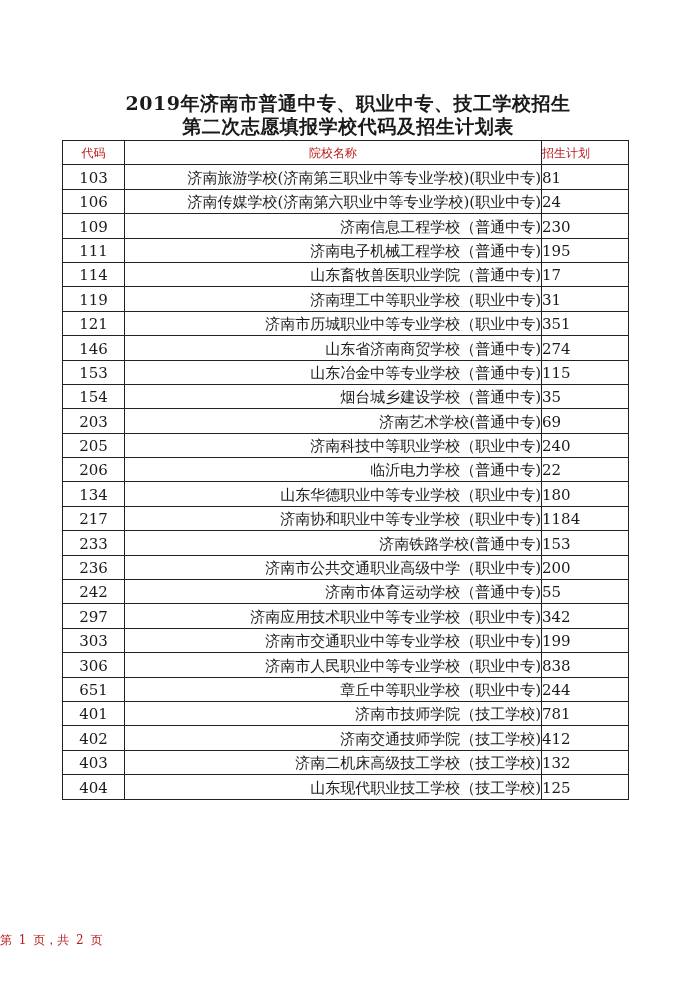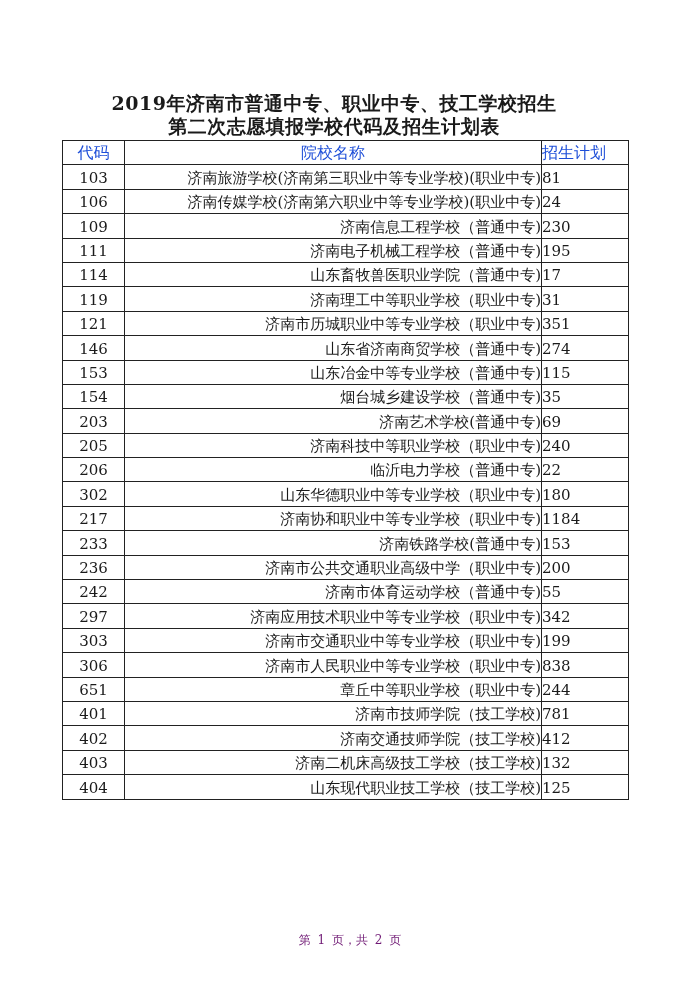--- a/index.html
+++ b/index.html
@@ -1,44 +1,44 @@
 <!DOCTYPE html>
 <html><head>
   <meta charset="utf-8">
   <style>
     html, body { margin: 0; padding: 0; background: #ffffff; }
     body {
       width: 700px; height: 990px; position: relative; overflow: hidden;
       font-family: "DejaVu Serif", "Liberation Serif", serif; color: #1a1a1a;
     }
     .title {
-      position: absolute; left: 0; width: 668px; text-align: center;
+      position: absolute; left: 14px; width: 668px; text-align: center;
       font-weight: bold; font-size: 19px; letter-spacing: 0.5px;
     }
     .title.l1 { top: 91px; }
     .title.l2 { top: 114px; }
     table.plan {
       position: absolute; left: 62px; top: 140px; width: 566px;
       border-collapse: collapse; table-layout: fixed;
     }
     table.plan td, table.plan th {
       border: 1.5px solid #222; height: 23.4px; padding: 0; font-weight: normal;
       font-size: 15px; line-height: 22px; vertical-align: bottom; white-space: nowrap; overflow: hidden;
     }
-    table.plan th { font-size: 16px; color: #1d4ed8; }
+    table.plan th { font-size: 12px; color: #b91c1c; }
     col.c-code { width: 62px; }
     col.c-name { width: 417px; }
     col.c-plan { width: 87px; }
     td.code, th.code { text-align: center; }
     td.name { text-align: right; padding-left: 3px; }
     th.name { text-align: center; }
     td.plan, th.plan { text-align: left; }
     .footer {
-      position: absolute; top: 932px; left: 0; width: 700px; text-align: center;
-      font-size: 12px; color: #701a75; word-spacing: 3px;
+      position: absolute; top: 932px; left: 0; width: 700px; text-align: left;
+      font-size: 12px; color: #b91c1c; word-spacing: 3px;
     }
   </style>
 </head>
 <body>
 
 <div class="title l1">2019年济南市普通中专、职业中专、技工学校招生</div>
 <div class="title l2">第二次志愿填报学校代码及招生计划表</div>
 
 <table class="plan">
   <colgroup>
@@ -113,21 +113,21 @@
         <td class="code">205</td>
         <td class="name">济南科技中等职业学校（职业中专)</td>
         <td class="plan">240</td>
       </tr>
       <tr>
         <td class="code">206</td>
         <td class="name">临沂电力学校（普通中专)</td>
         <td class="plan">22</td>
       </tr>
       <tr>
-        <td class="code">302</td>
+        <td class="code">134</td>
         <td class="name">山东华德职业中等专业学校（职业中专)</td>
         <td class="plan">180</td>
       </tr>
       <tr>
         <td class="code">217</td>
         <td class="name">济南协和职业中等专业学校（职业中专)</td>
         <td class="plan">1184</td>
       </tr>
       <tr>
         <td class="code">233</td>

